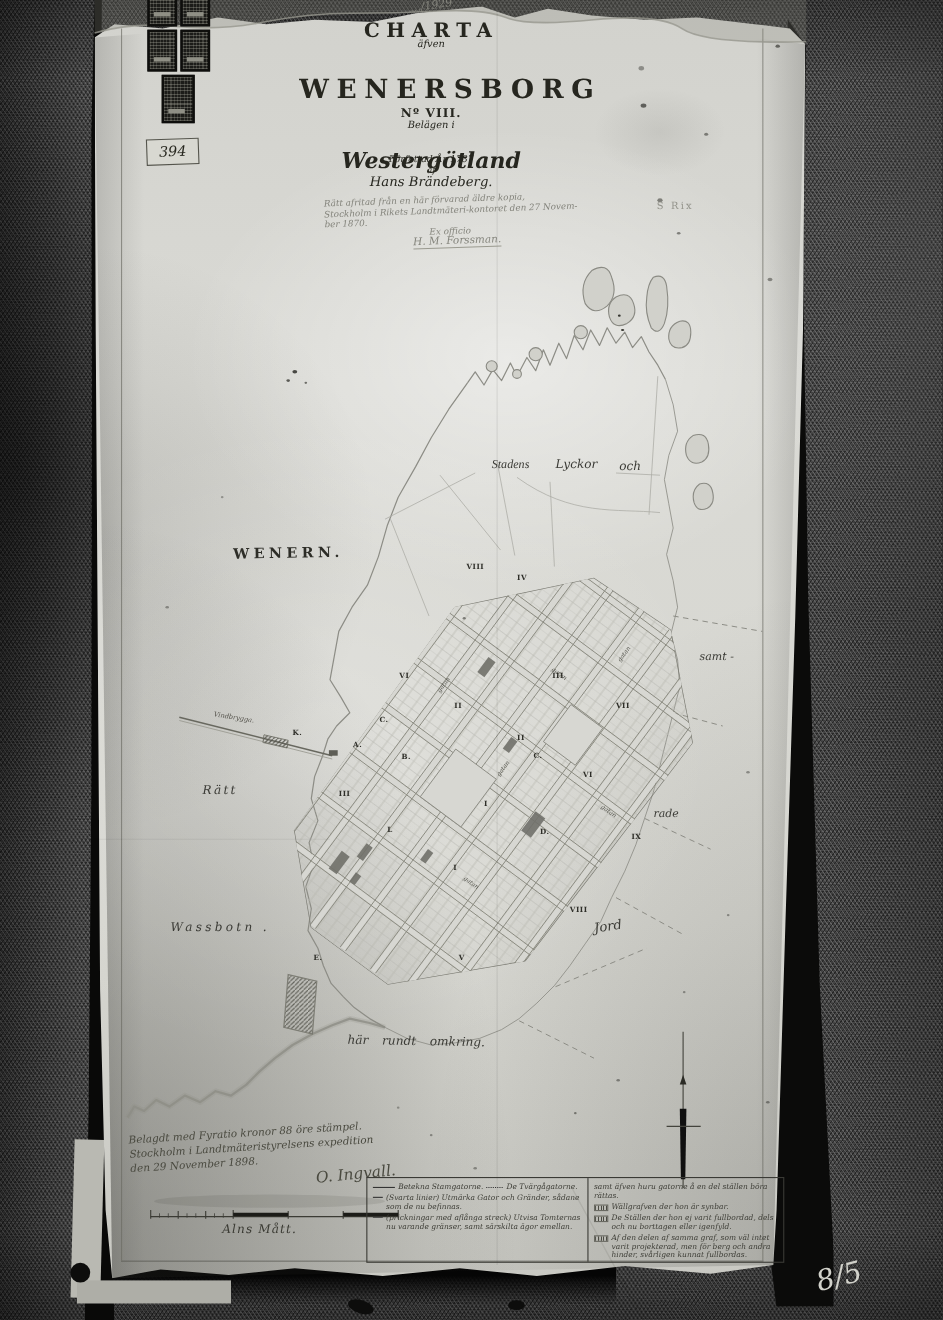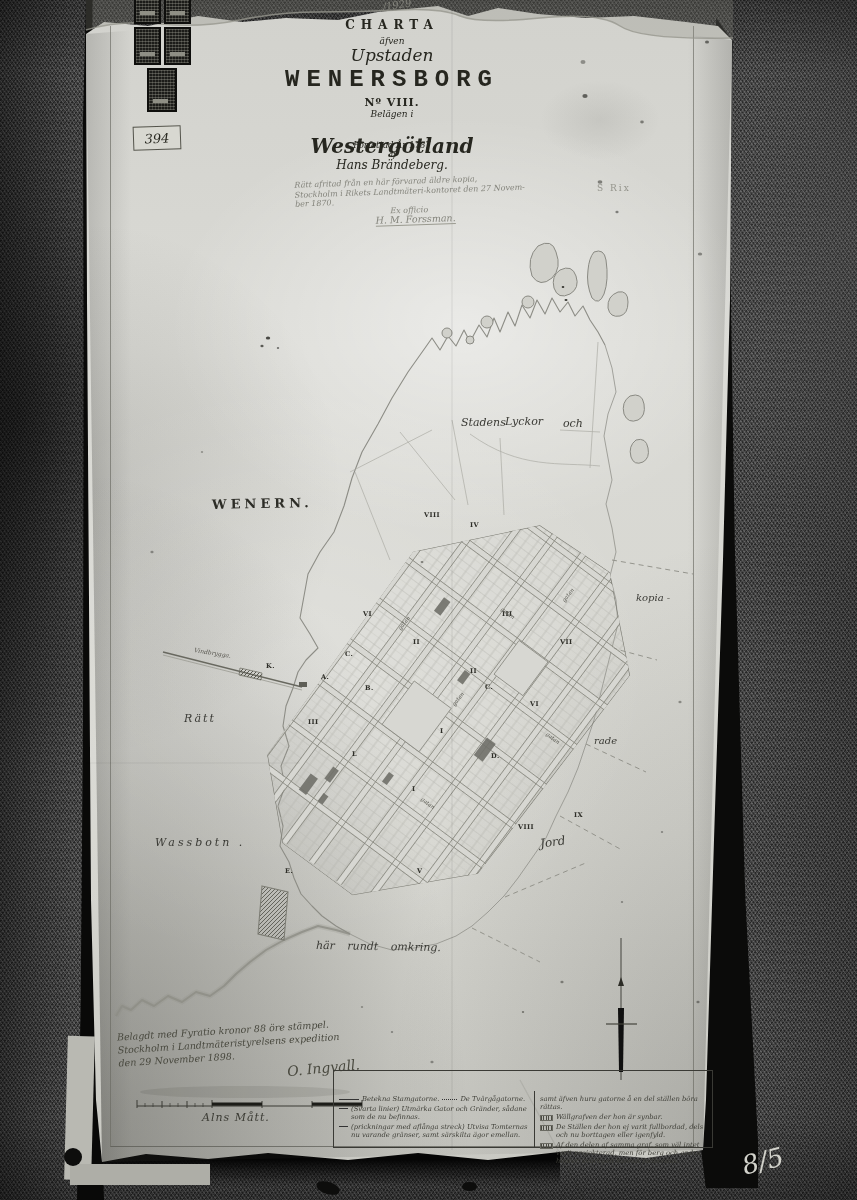--- a/index.html
+++ b/index.html
@@ -55,21 +55,21 @@
   .stamp::after{content:"";position:absolute;left:4px;bottom:7px;width:15px;height:4px;background:#8f8f85;}
   .stamp.big{width:30px;height:44px;}
   .archive{position:absolute;left:133px;top:126px;width:46px;height:22px;z-index:12;background:#d8d8d1;
     border:1px solid #54544c;display:flex;align-items:center;justify-content:center;transform:rotate(-2deg);
     font-style:italic;font-size:13px;color:#27271f;}
   .cert{position:absolute;left:118px;top:1022px;width:280px;z-index:11;transform:rotate(-3.5deg);
     font-style:italic;font-size:9.5px;color:#49493f;line-height:13px;}
   .cert .sig{display:block;margin-left:168px;margin-top:4px;font-size:14px;transform:rotate(-2deg);}
   .legend{position:absolute;left:333px;top:1070px;width:380px;height:78px;z-index:11;box-sizing:border-box;
     border:1.3px solid #3a3a35;display:flex;font-size:6.8px;font-style:italic;color:#3d3d36;line-height:8.2px;}
-  .leg-col{padding:4px 5px;box-sizing:border-box;margin-top:20px;}
+  .leg-col{padding:4px 5px;box-sizing:border-box;}
   .leg-col.l{width:202px;border-right:1px solid #3a3a35;}
   .leg-col.r{width:178px;}
   .leg-row{display:flex;gap:3px;margin-bottom:1.5px;align-items:flex-start;}
   .mline{width:20px;border-top:1.4px solid #333;margin-top:3.5px;flex-shrink:0;}
   .mdots{width:15px;border-top:1.6px dotted #333;margin-top:3.5px;flex-shrink:0;}
   .mdash{width:9px;border-top:1.3px solid #333;margin-top:3px;flex-shrink:0;}
   .mswatch{width:11px;height:4px;margin-top:2px;flex-shrink:0;border:.5px solid #6a6a62;
     background:repeating-linear-gradient(90deg,#4a4a42 0 1px,transparent 1px 2.5px);}
   .corner-note{position:absolute;left:742px;top:1146px;z-index:12;color:#d2d2cb;font-style:italic;
     font-size:26px;transform:rotate(-14deg);}
@@ -223,44 +223,43 @@
       <ellipse cx="432" cy="1062" rx="1.6" ry="1.2" opacity=".4"></ellipse>
         <ellipse cx="362" cy="1007" rx="1.2" ry="1" opacity=".35"></ellipse>
       <ellipse cx="563" cy="287" rx="1.3" ry="1" opacity=".9"></ellipse>
         <ellipse cx="566" cy="300" rx="1.5" ry="1" opacity=".9"></ellipse>
       <ellipse cx="707" cy="42" rx="2" ry="1.5" opacity=".6"></ellipse>
         <ellipse cx="583" cy="62" rx="2.5" ry="2" opacity=".4"></ellipse>
     </g>
   </svg>
 
   <div class="ttl note" style="top:0;transform:rotate(-8deg);font-style:italic;font-size:10px;">…/1929</div>
-  <div class="ttl" style="top:18px;font-size:12px;font-weight:bold;letter-spacing:6px;">CHARTA</div>
+  <div class="ttl" style="top:18px;font-size:18px;font-weight:bold;letter-spacing:6px;">CHARTA</div>
   <div class="ttl script" style="top:36px;font-size:9px;">äfven</div>
-  <div class="ttl script" style="top:45px;font-size:17px;">Upstaden</div>
-  <div class="ttl" style="top:66px;font-size:24px;font-weight:bold;letter-spacing:7px;font-family:Liberation Mono, monospace;">WENERSBORG</div>
+  <div class="ttl" style="top:66px;font-size:24px;font-weight:bold;letter-spacing:7px;">WENERSBORG</div>
   <div class="ttl" style="top:96px;font-size:11px;font-weight:bold;letter-spacing:1px;">Nº VIII.</div>
   <div class="ttl script" style="top:109px;font-size:9px;">Belägen i</div>
   <div class="ttl script" style="top:134px;font-size:20px;font-weight:bold;">Westergötland</div>
   <div class="ttl script" style="top:140px;font-size:8.5px;">Författad År 1787</div>
   <div class="ttl script" style="top:150px;font-size:8px;text-align:center;">af</div>
   <div class="ttl script" style="top:158px;font-size:12px;">Hans Brändeberg.</div>
   <div class="lbl note script" style="left:295px;top:176px;width:268px;font-size:8px;line-height:9.5px;transform:rotate(-2deg);">
     <div>Rätt afritad från en här förvarad äldre kopia,</div>
     <div>Stockholm i Rikets Landtmäteri-kontoret den 27 Novem-</div>
     <div>ber 1870.</div>
     <div style="margin-left:95px;">Ex officio</div>
     <div style="margin-left:80px;font-size:9.5px;border-bottom:.8px solid #9a9a90;display:inline-block;margin-left:80px;">H. M. Forssman.</div>
   </div>
   <div class="lbl" style="left:597px;top:184px;font-size:9px;color:#94948c;letter-spacing:2px;">S Rix</div>
 
-  <div class="lbl script" style="left:461px;top:417px;font-size:11px;">Stadens</div>
+  <div class="lbl script" style="left:447px;top:417px;font-size:11px;font-family:Liberation Serif, serif;">Stadens</div>
   <div class="lbl script" style="left:505px;top:416px;font-size:11px;">Lyckor</div>
   <div class="lbl script" style="left:563px;top:418px;font-size:11px;">och</div>
   <div class="lbl" style="left:212px;top:497px;font-size:13px;font-weight:600;letter-spacing:4px;color:#2d2d27;transform:rotate(-1deg);">WENERN.</div>
-  <div class="lbl script" style="left:636px;top:593px;font-size:10px;">kopia -</div>
+  <div class="lbl script" style="left:636px;top:593px;font-size:10px;">samt -</div>
   <div class="lbl script" style="left:594px;top:736px;font-size:10px;">rade</div>
   <div class="lbl script" style="left:540px;top:836px;font-size:12px;transform:rotate(-8deg);">Jord</div>
   <div class="lbl script" style="left:316px;top:941px;font-size:11px;word-spacing:9px;transform:rotate(1deg);">här  rundt  omkring.</div>
   <div class="lbl script" style="left:184px;top:713px;font-size:11px;letter-spacing:2px;">Rätt</div>
   <div class="lbl script" style="left:155px;top:837px;font-size:11px;letter-spacing:3px;">Wassbotn .</div>
   <div class="lbl script" style="left:194px;top:650px;font-size:6px;color:#55534c;transform:rotate(9deg);">Vindbrygga.</div>
 
   <span class="num" style="left:424px;top:511px;">VIII</span>
   <span class="num" style="left:470px;top:521px;">IV</span>
   <span class="num" style="left:363px;top:610px;">VI</span>
@@ -269,21 +268,21 @@
   <span class="num" style="left:560px;top:638px;">VII</span>
   <span class="num" style="left:470px;top:667px;">II</span>
   <span class="num" style="left:485px;top:683px;">C.</span>
   <span class="num" style="left:530px;top:700px;">VI</span>
   <span class="num" style="left:440px;top:727px;">I</span>
   <span class="num" style="left:308px;top:718px;">III</span>
   <span class="num" style="left:365px;top:684px;">B.</span>
   <span class="num" style="left:352px;top:750px;">L</span>
   <span class="num" style="left:491px;top:752px;">D.</span>
   <span class="num" style="left:412px;top:785px;">I</span>
-  <span class="num" style="left:550px;top:811px;padding-left:24px;">IX</span>
+  <span class="num" style="left:550px;top:757px;padding-left:24px;">IX</span>
   <span class="num" style="left:518px;top:823px;">VIII</span>
   <span class="num" style="left:417px;top:867px;">V</span>
   <span class="num" style="left:266px;top:662px;">K.</span>
   <span class="num" style="left:321px;top:673px;">A.</span>
   <span class="num" style="left:345px;top:650px;">C.</span>
   <span class="num" style="left:285px;top:867px;">E.</span>
 
   <span class="gat" style="left:396px;top:620px;transform:rotate(-53deg);">gatan</span>
   <span class="gat" style="left:450px;top:696px;transform:rotate(-53deg);">gatan</span>
   <span class="gat" style="left:560px;top:592px;transform:rotate(-53deg);">gatan</span>

